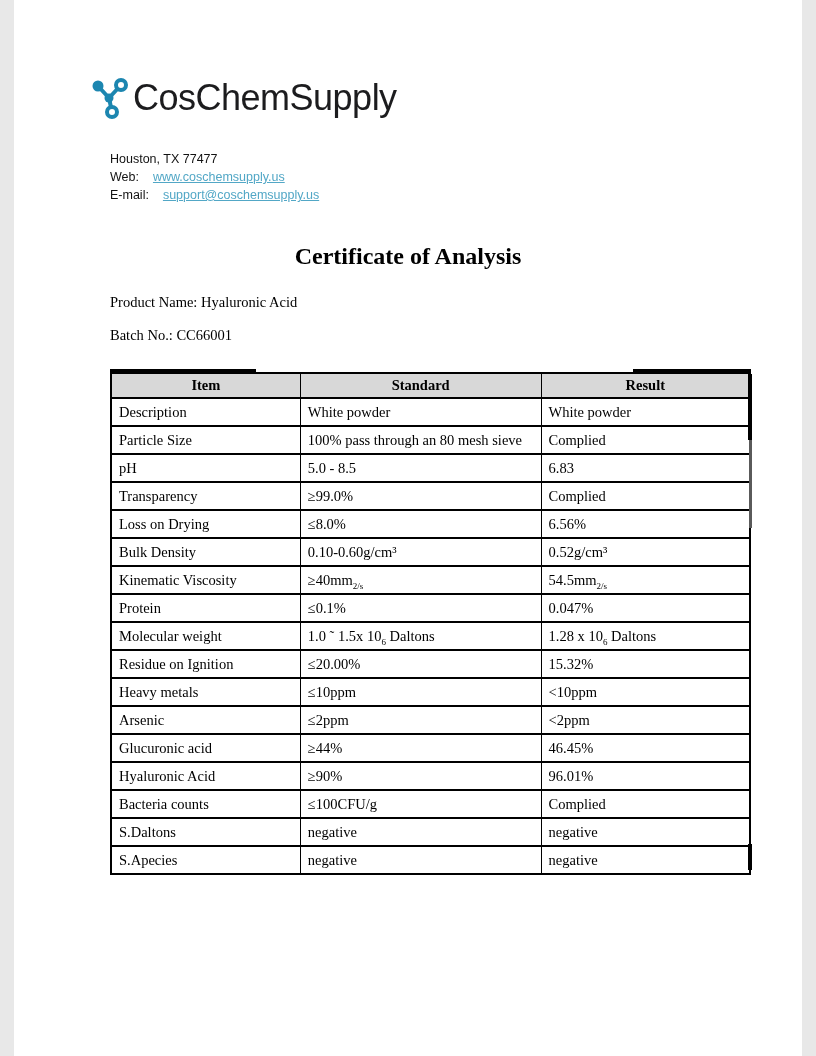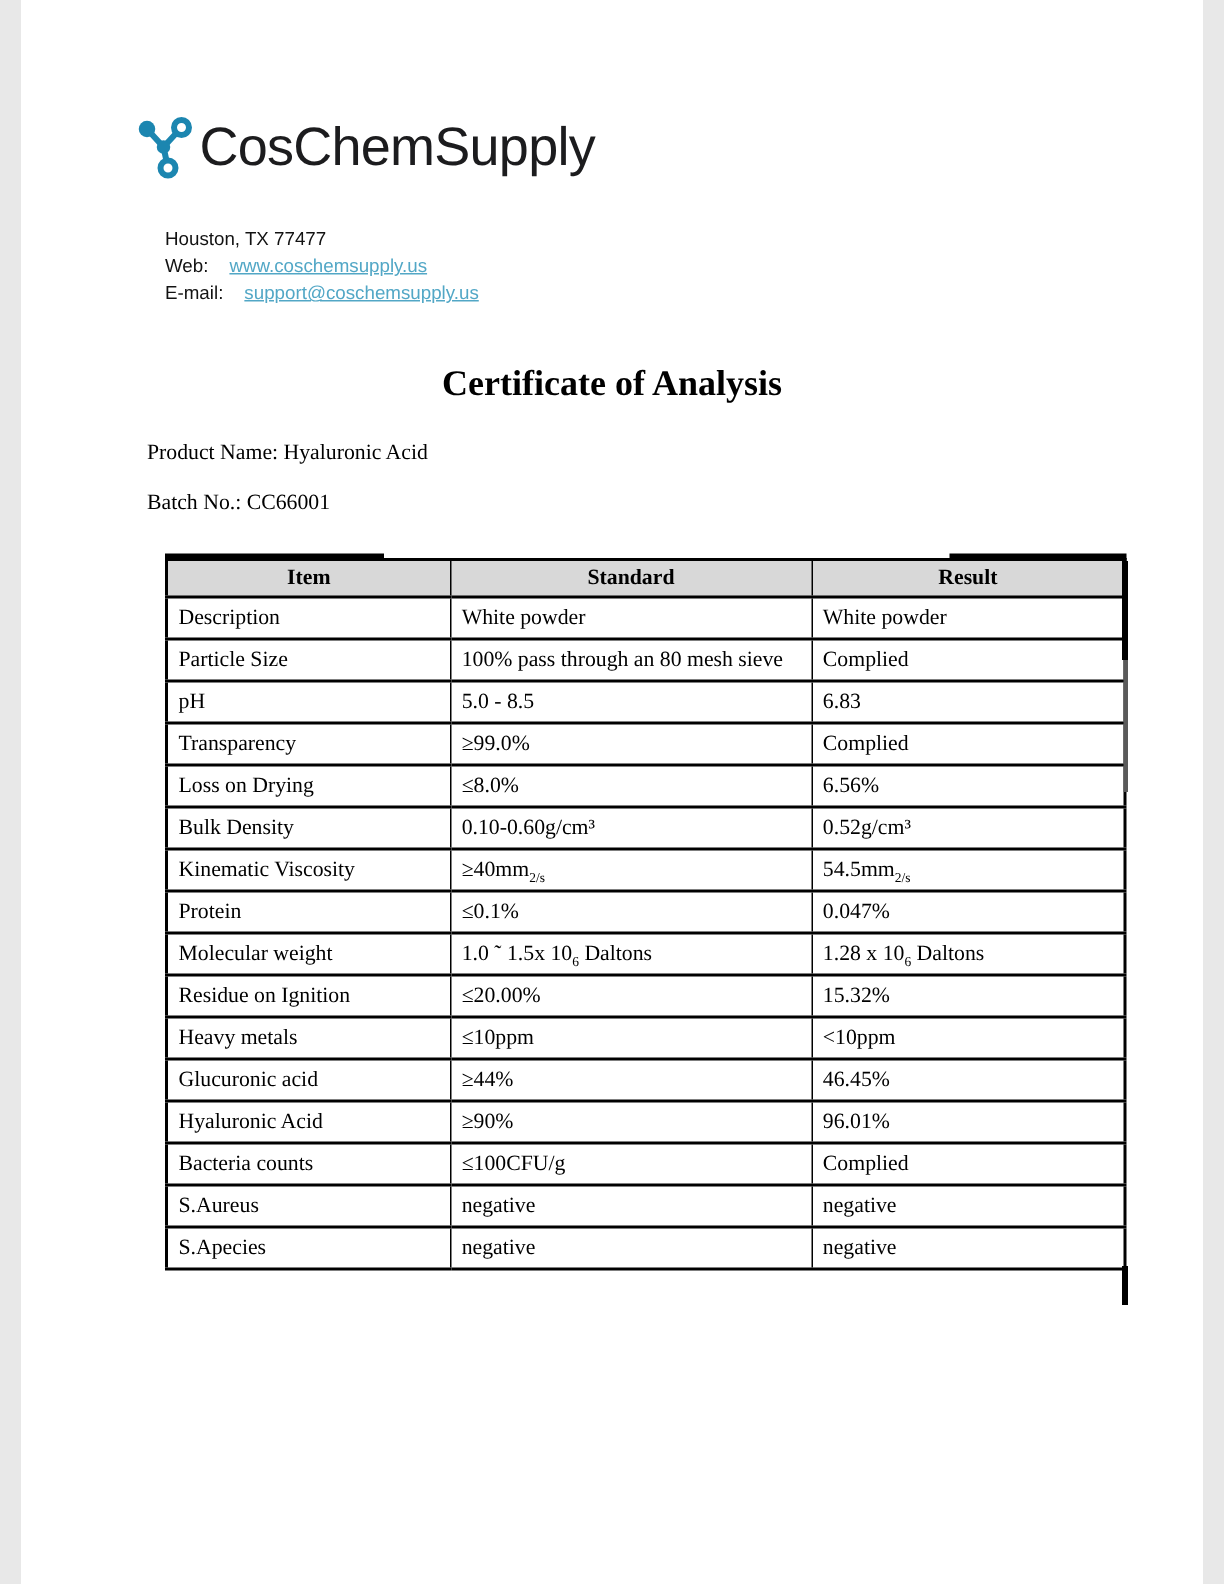--- a/index.html
+++ b/index.html
@@ -53,21 +53,21 @@
     position: absolute;
     left: 0;
     top: 243px;
     width: 100%;
     margin: 0;
     text-align: center;
     font-size: 24px;
     font-weight: bold;
     font-family: "Liberation Serif", serif;
   }
-  .meta { position: absolute; left: 84px; font-size: 14.5px; }
+  .meta { position: absolute; left: 96px; font-size: 14.5px; }
   .meta.product { top: 294px; }
   .meta.batch   { top: 327px; }
 
   
   .coa-table {
     position: absolute;
     left: 96px;
     top: 372px;
     width: 641px;
     border-collapse: collapse;
@@ -192,36 +192,41 @@
           <td>Residue on Ignition</td>
           <td>≤20.00%</td>
           <td>15.32%</td>
         </tr>
         <tr>
           <td>Heavy metals</td>
           <td>≤10ppm</td>
           <td>&lt;10ppm</td>
         </tr>
         <tr>
+          <td>Arsenic</td>
+          <td>≤2ppm</td>
+          <td>&lt;2ppm</td>
+        </tr>
+        <tr>
           <td>Glucuronic acid</td>
           <td>≥44%</td>
           <td>46.45%</td>
         </tr>
         <tr>
           <td>Hyaluronic Acid</td>
           <td>≥90%</td>
           <td>96.01%</td>
         </tr>
         <tr>
           <td>Bacteria counts</td>
           <td>≤100CFU/g</td>
           <td>Complied</td>
         </tr>
         <tr>
-          <td>S.Aureus</td>
+          <td>S.Daltons</td>
           <td>negative</td>
           <td>negative</td>
         </tr>
         <tr>
           <td>S.Apecies</td>
           <td>negative</td>
           <td>negative</td>
         </tr>
       </tbody>
   </table>

